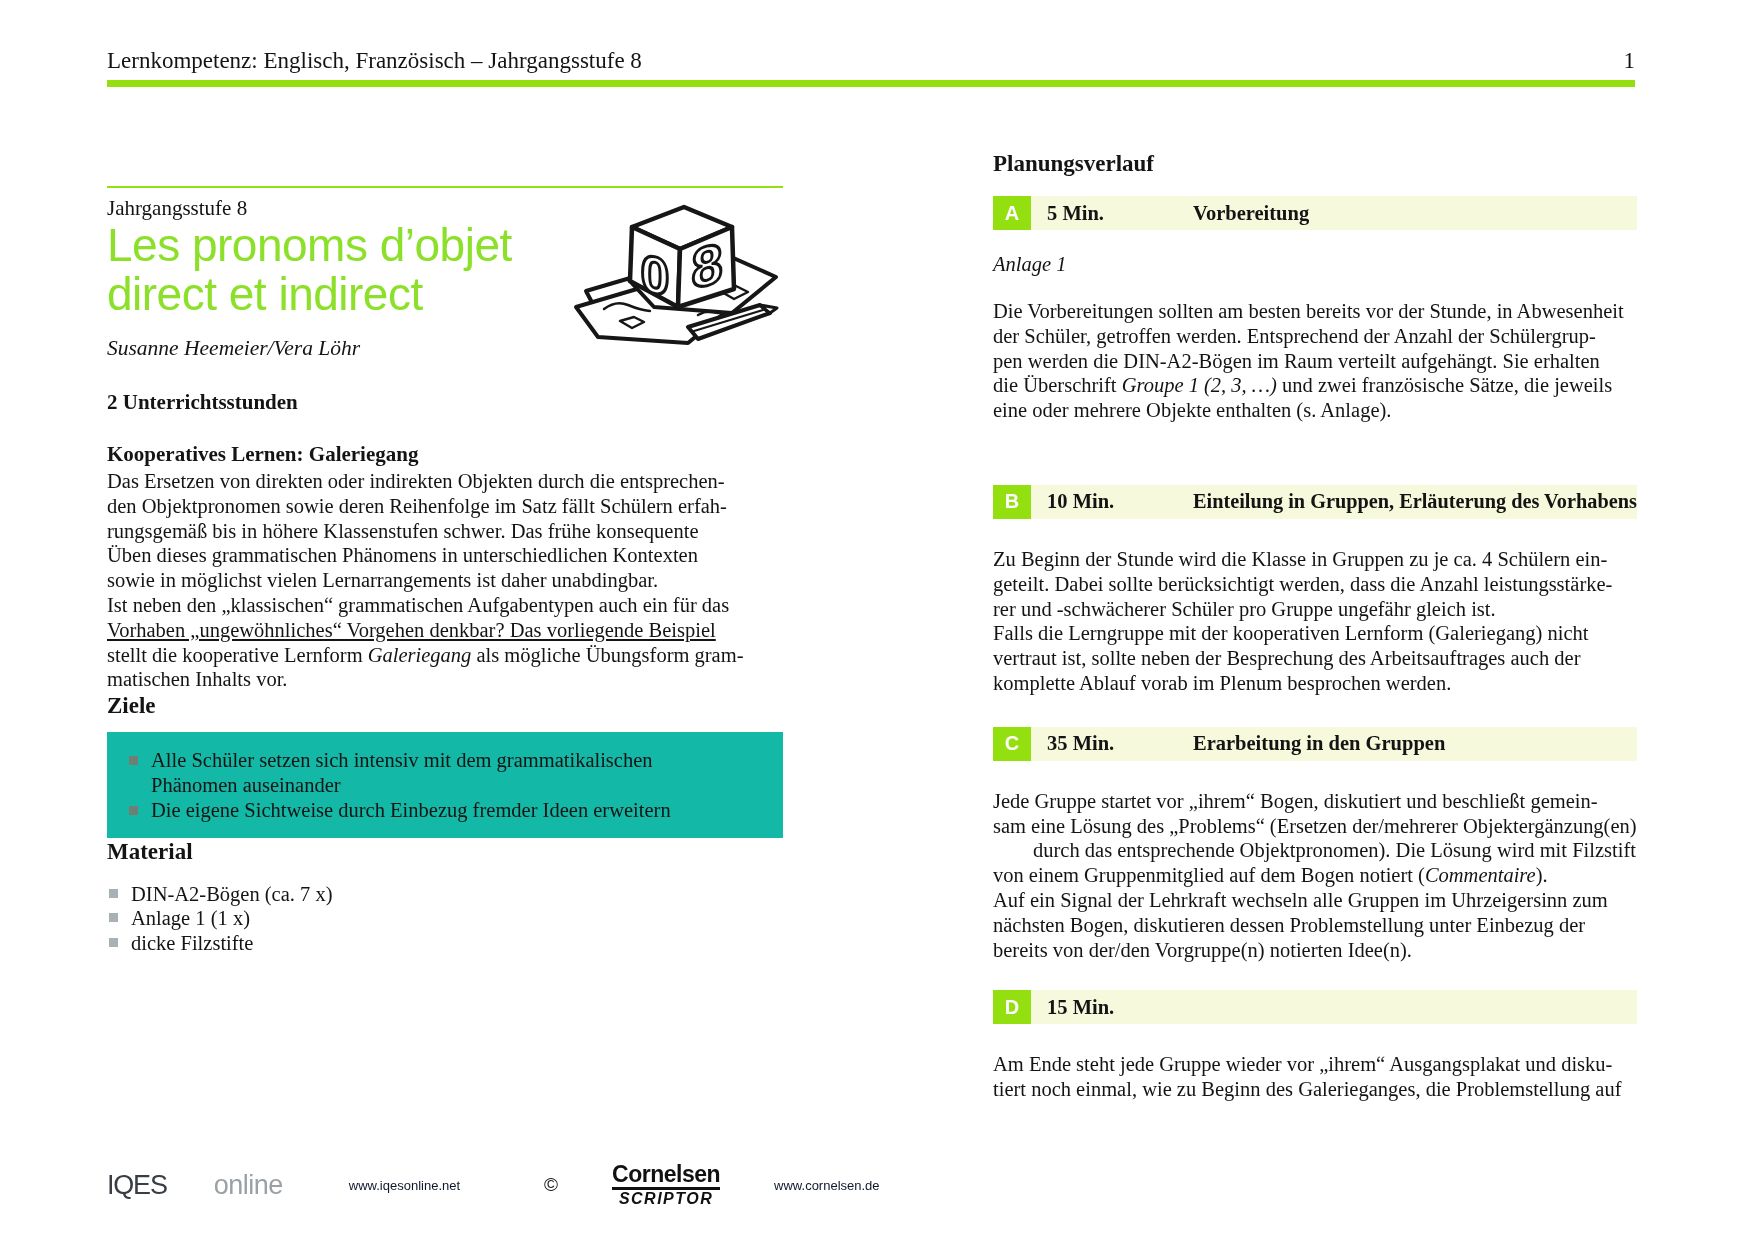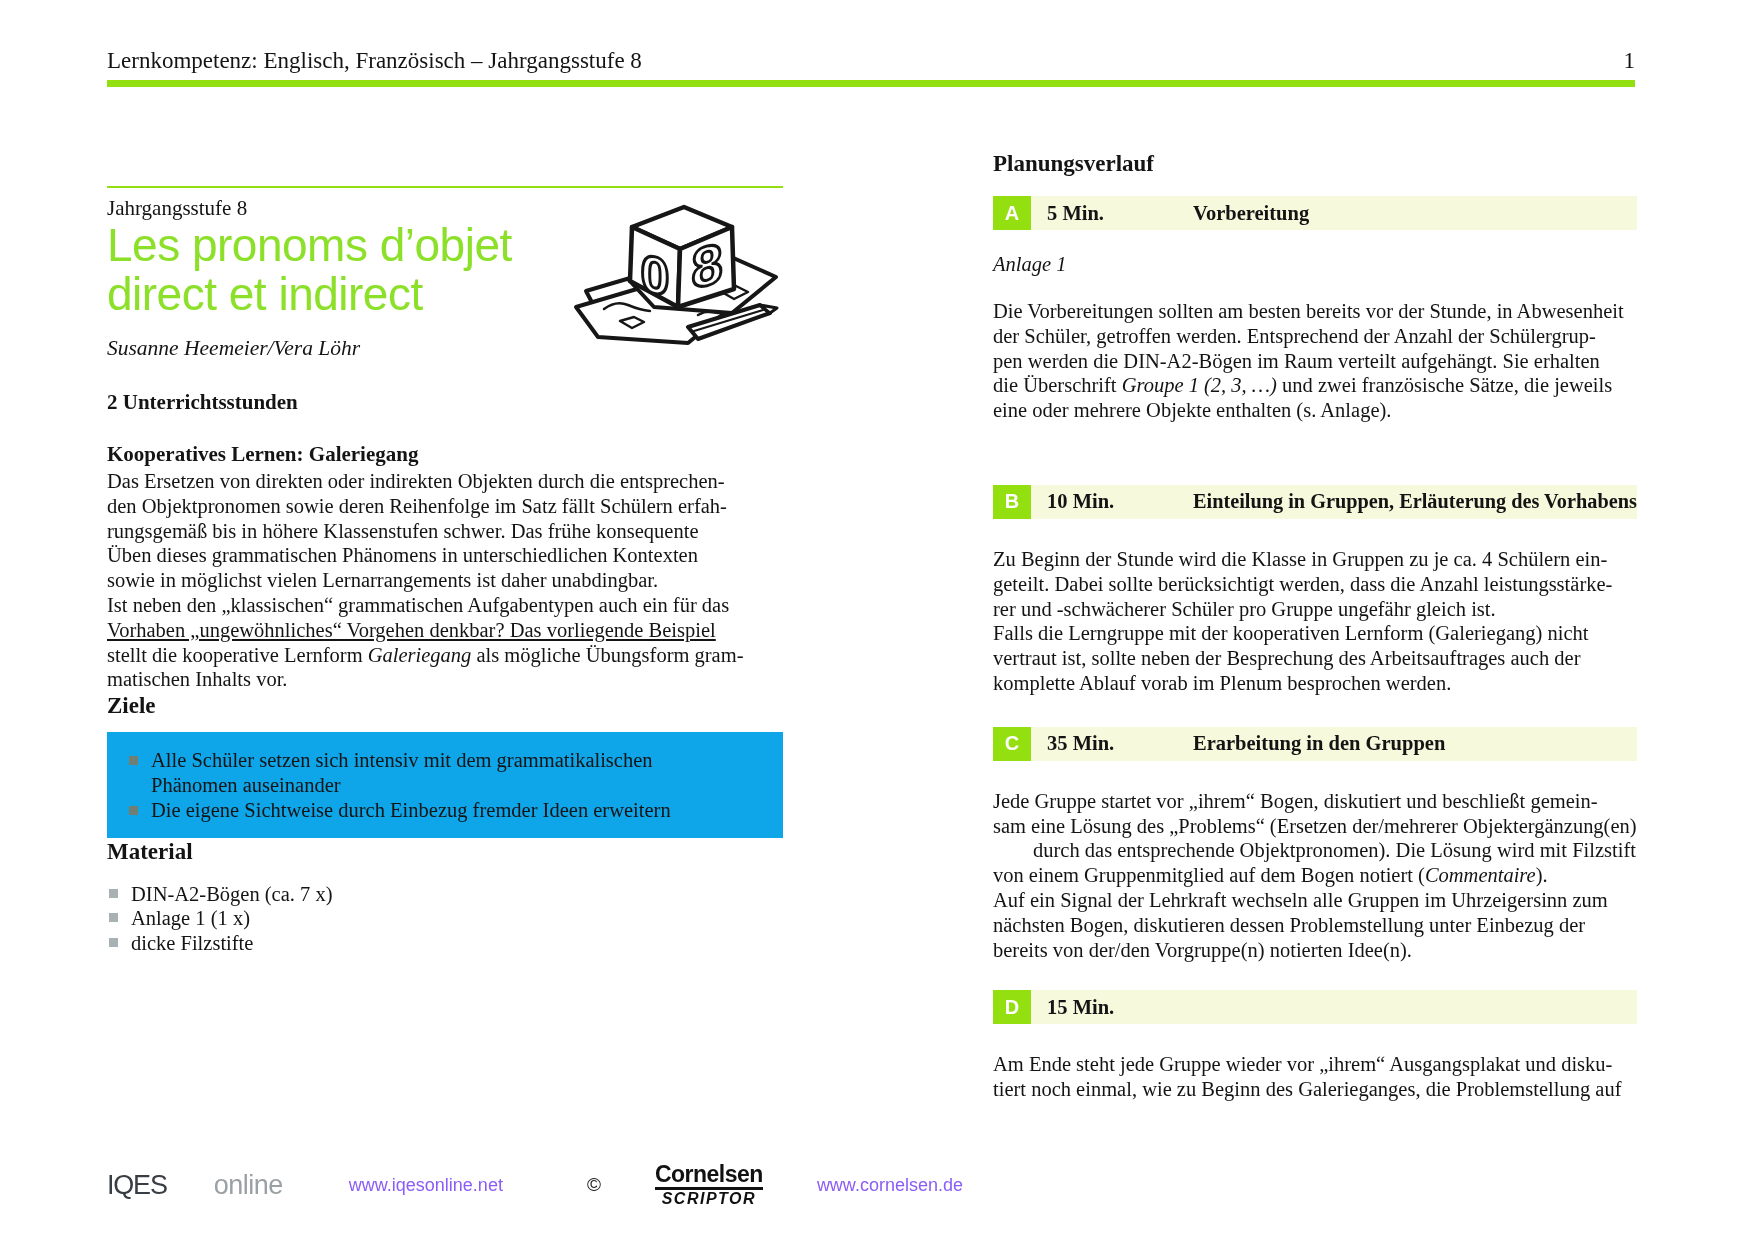--- a/index.html
+++ b/index.html
@@ -24,21 +24,21 @@
   .intro-h{margin-top:27px;font-weight:bold;font-size:21px;line-height:25px;}
 
   .para{margin:0;}
   .tline{white-space:nowrap;height:24.8px;line-height:24.8px;font-size:20.5px;
          transform-origin:0 50%;}
   .para + .para{margin-top:0;}
   .mt2{margin-top:2px;}
 
   h2.sec{font-size:23px;font-weight:bold;margin:0;line-height:28px;}
   .ziele-h{margin-top:32px;}
-  .ziele-box{margin-top:12px;background:#0ea5e9;padding:16px 20px 15px 20px;}
+  .ziele-box{margin-top:12px;background:#14b8a6;padding:16px 20px 15px 20px;}
   .b-item{display:flex;}
   .b-item + .b-item{margin-top:0;}
   .bullet{flex:0 0 auto;width:9px;height:9px;margin:8px 13px 0 2px;}
   .bullet-dk{background:#6f7f74;}
   .bullet-gy{background:#a8b2b4;}
   .b-lines{flex:1;min-width:0;}
   .mat-h{margin-top:18px;}
   .mat-list{margin-top:16px;}
   .mat-item{display:flex;height:24.5px;line-height:24.5px;font-size:20.5px;}
   .mat-item .bullet{margin-top:7px;}
@@ -57,21 +57,21 @@
   .phase-title{flex:1;min-width:0;font-weight:bold;font-size:20.5px;white-space:nowrap;
                transform-origin:0 50%;}
   .row-a{margin-top:18px;} .row-b{margin-top:62px;} .row-c{margin-top:31px;} .row-d{margin-top:28px;}
   .note{margin:22px 0 0 0;font-style:italic;font-size:20.5px;line-height:25px;}
   .p-mt28{margin-top:28px;} .p-mt22{margin-top:22px;}
 
   
   .footer{position:absolute;left:107px;top:1163px;display:flex;align-items:center;gap:40px;}
   .iqes{font-family:"Liberation Sans", sans-serif;font-size:27px;letter-spacing:-1.2px;color:#383e43;}
   .iqes-online{font-family:"Liberation Sans", sans-serif;font-size:27px;letter-spacing:-0.5px;color:#9aa0a4;margin-left:7px;}
-  .f-url{font-family:"Liberation Sans", sans-serif;font-size:18px;color:#8b5cf6;text-decoration:none;}
+  .f-url{font-family:"Liberation Sans", sans-serif;font-size:13px;color:#0f172a;text-decoration:none;}
   .url1{margin-left:26px;}
   .copy{margin-left:44px;font-family:"Liberation Sans", sans-serif;font-size:19px;color:#222;}
   .corn{margin-left:14px;display:inline-block;text-align:center;line-height:1;}
   .corn-brand{font-family:"Liberation Sans", sans-serif;font-weight:bold;font-size:23px;
               letter-spacing:-0.5px;color:#111;border-bottom:3px solid #111;padding-bottom:1px;display:block;}
   .corn-sub{display:block;font-family:"Liberation Sans", sans-serif;font-style:italic;font-weight:bold;
             font-size:16px;letter-spacing:1.5px;color:#111;margin-top:1px;}
   .url2{margin-left:14px;}
 
   i{font-style:italic;}

